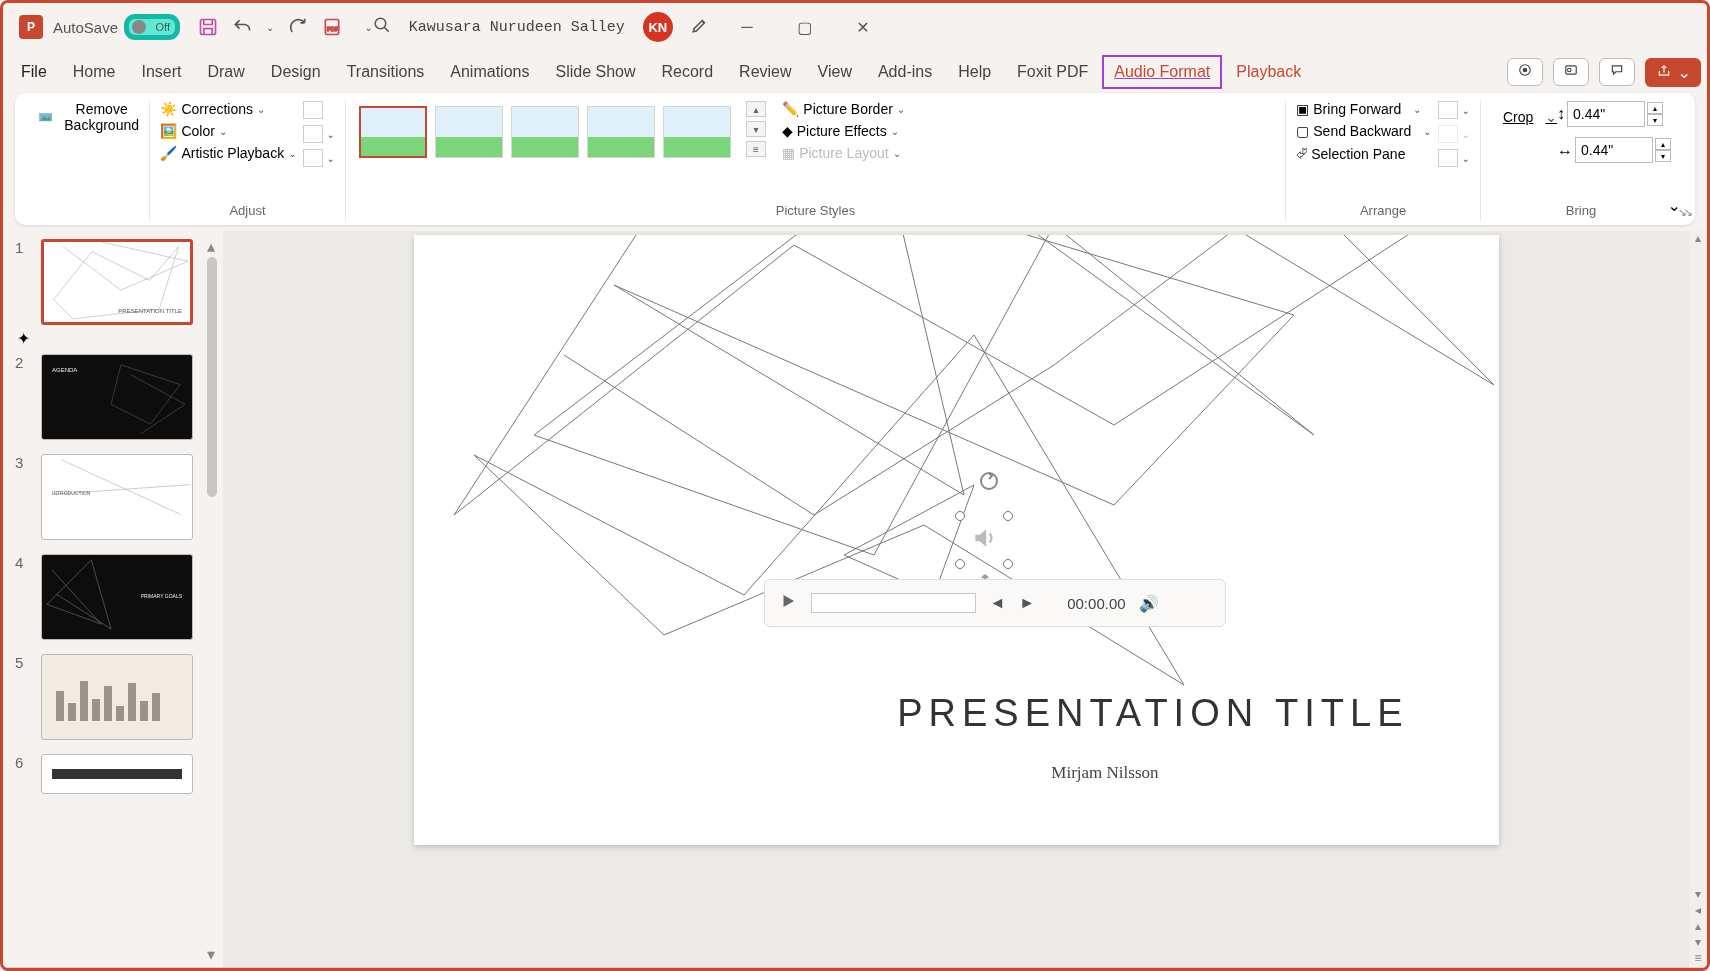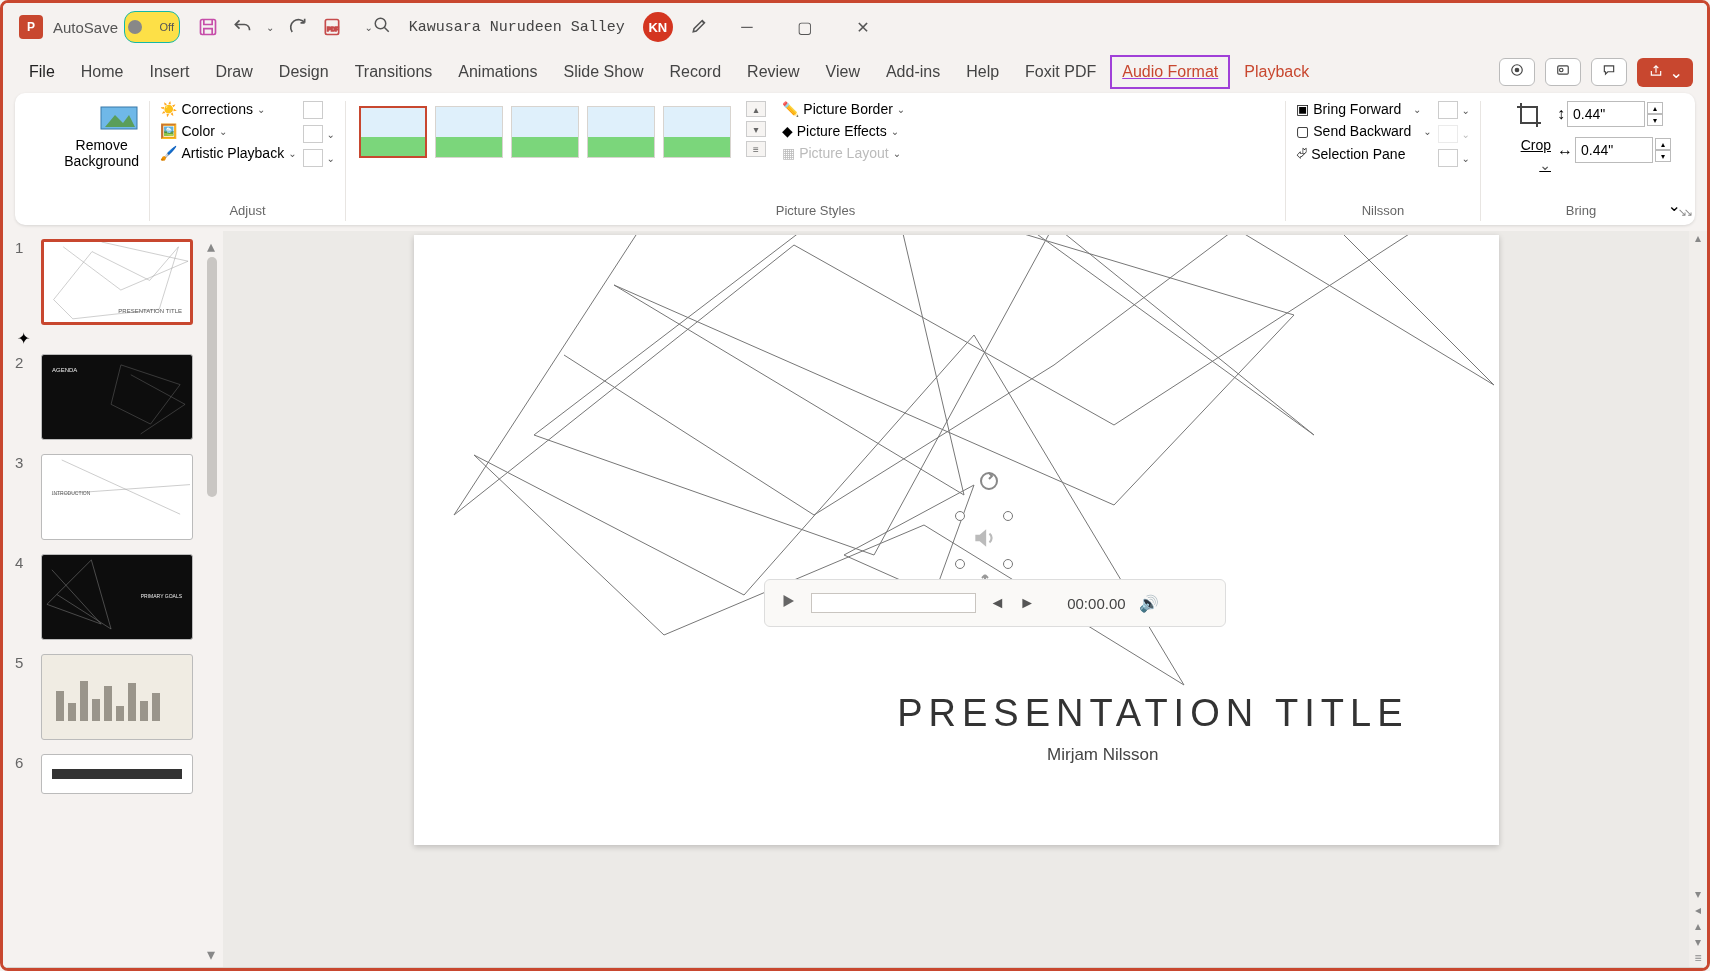--- a/index.html
+++ b/index.html
@@ -2,46 +2,46 @@
 <html><head>
 <meta charset="utf-8">
 <style>
 * { margin: 0; padding: 0; box-sizing: border-box; font-family: 'Segoe UI', Arial, sans-serif; }
 body { background: #f5f2f0; width: 1710px; height: 971px; border: 3px solid #c8472f; border-radius: 8px; overflow: hidden; }
 
 
 .titlebar { display: flex; align-items: center; height: 48px; padding: 0 6px; background: #f5f2f0; }
 .app-icon { width: 24px; height: 24px; background: #c8472f; border-radius: 4px; color: #fff; display:flex;align-items:center;justify-content:center; font-size:12px; font-weight:bold; margin: 0 10px; }
 .autosave-label { font-size: 15px; color: #555; margin-right: 6px;}
-.autosave-toggle { width: 56px; height: 32px; border: 1px solid #14b8a6; border-radius: 11px; display:flex; align-items:center; background:#fde047; font-size:11px; justify-content:flex-end; padding:0 5px; color:#555; position:relative;}
+.autosave-toggle { width: 56px; height: 26px; border: 5px solid #14b8a6; border-radius: 11px; display:flex; align-items:center; background:#5eead4; font-size:11px; justify-content:flex-end; padding:0 5px; color:#555; position:relative;}
 .autosave-toggle::before{content:"";width:14px;height:14px;border-radius:50%;background:#888;position:absolute;left:3px;}
 .qat { display:flex; align-items:center; gap: 14px; margin-left:18px;}
 .qat .ico { width:20px;height:20px;color:#c64da9;}
 .title-center { flex:1; text-align:left; padding-left:60px; font-size:17px; color:#444;}
 .title-right { display:flex; align-items:center; gap:18px; padding-right:8px;}
 .user-badge { width:30px;height:30px;border-radius:50%;background:#d43520;color:#fff;display:flex;align-items:center;justify-content:center;font-size:13px;font-weight:600;}
 .win-btn { width:40px;height:32px;display:flex;align-items:center;justify-content:center;color:#555;}
 
 
-.tabs { display:flex; align-items:center; height:42px; padding: 0 14px; gap:2px;}
+.tabs { display:flex; align-items:center; height:42px; padding: 0 6px; gap:2px;}
 .tab { padding: 8px 12px; font-size:16px; color:#444; cursor:pointer;}
 .tab.file { color:#222;}
 .tab.contextual { color:#c8472f; }
 .tab.audiofmt { border:2px solid #a040d8; color:#c8472f; padding:6px 10px; text-decoration: underline; text-decoration-color:#a040d8;}
 .tabs-right { margin-left:auto; display:flex; gap:10px; align-items:center;}
 .small-pill { border:1px solid #bbb; border-radius:6px; padding:4px 8px; background:#fff; }
 .share-btn { background:#c8472f; color:#fff; border-radius:6px; padding:5px 10px;}
 
 
 .ribbon { background:#fff; margin:0 12px 6px; border-radius:10px; box-shadow: 0 1px 3px rgba(0,0,0,.12); padding: 8px 14px 4px; display:flex; position:relative;}
 .ribbon-group { display:flex; flex-direction:column; align-items:center; padding: 0 10px; border-right:1px solid #e8e5e2;}
 .ribbon-group:last-of-type{border-right:none;}
 .group-body { display:flex; align-items:flex-start; gap:6px; height:100px;}
 .group-label { font-size:13px; color:#666; margin-top:2px; height:18px;}
-.big-btn { display:flex; flex-direction:column; align-items:flex-end; width:100px; gap:4px;}
+.big-btn { display:flex; flex-direction:row; align-items:center; width:100px; gap:12px;}
 .big-btn .bicon{width:40px;height:32px;}
 .big-btn span{font-size:14px;text-align:center;line-height:1.15;}
 .stack { display:flex; flex-direction:column; gap:6px;}
 .stack .row{display:flex;align-items:center;gap:4px;font-size:14px;white-space:nowrap;}
 .gallery { display:flex; gap:8px; padding:4px 2px; border:1px solid transparent;}
 .gallery .thumb{width:68px;height:52px;border:1px solid #d8d4cf;background:linear-gradient(#dff0fb 60%,#7bd67b 60%);display:flex;align-items:center;justify-content:center;position:relative;}
 .gallery .thumb.sel{border:2px solid #c8472f;}
 .gallery-spin{display:flex;flex-direction:column;gap:4px;margin-left:6px;}
 .gallery-spin div{width:20px;height:16px;border:1px solid #ccc;background:#f6f4f2;font-size:10px;display:flex;align-items:center;justify-content:center;color:#666;}
 .mini { width:20px;height:18px;border:1px solid #ccc;}
@@ -65,21 +65,21 @@
 .t.beige{background:#f0ece3;}
 .thumb-scroll{position:absolute;right:4px;top:6px;width:12px;height:720px;}
 .thumb-scroll .track{width:12px;height:100%;}
 .thumb-scroll .bar{width:10px;height:240px;background:#c9c6c3;border-radius:5px;margin-top:8px;}
 .thumb-scroll .arr{width:12px;height:12px;color:#888;}
 
 .canvas-wrap{flex:1;background:#eceae7;position:relative;display:flex;justify-content:center;padding-top:4px;}
 .slide-canvas{width:1085px;height:610px;background:#fff;box-shadow:0 2px 6px rgba(0,0,0,.2);position:relative;overflow:hidden;}
 .slide-canvas svg.bg{position:absolute;inset:0;}
 .slide-title{position:absolute;right:90px;bottom:110px;font-size:38px;letter-spacing:6px;color:#333;font-weight:500;}
-.slide-sub{position:absolute;right:340px;bottom:80px;font-size:17px;color:#444;}
+.slide-sub{position:absolute;right:340px;bottom:62px;font-size:17px;color:#444;font-family:Liberation Serif, serif;}
 
 
 .audio-obj{position:absolute;left:545px;top:280px;}
 .handles{position:relative;width:50px;height:50px;}
 .handle{width:10px;height:10px;border:1px solid #777;border-radius:50%;background:#fff;position:absolute;}
 .h-tl{left:-4px;top:-4px}.h-tr{right:-4px;top:-4px}.h-bl{left:-4px;bottom:-4px}.h-br{right:-4px;bottom:-4px}
 .rotate-handle{position:absolute;left:18px;top:-46px;color:#888;}
 .speaker-ico{position:absolute;left:12px;top:10px;color:#999;}
 .move-ico{position:absolute;left:14px;top:58px;color:#999;}
 .media-bar{position:absolute;left:350px;top:344px;width:462px;height:48px;background:#faf9f7;border:1px solid #ddd;border-radius:6px;display:flex;align-items:center;gap:14px;padding:0 14px;}
@@ -284,21 +284,21 @@
         <div class="row">
             <span class="mini" style="opacity:.4;"></span>
             <span class="dropdown-caret" style="opacity:.4;">⌄</span>
           </div>
         <div class="row">
             <span class="mini"></span>
             <span class="dropdown-caret">⌄</span>
           </div>
       </div>
     </div>
-    <div class="group-label">Nilsson</div>
+    <div class="group-label">Arrange</div>
   </div>
 
   <div class="ribbon-group" style="border-right:none;">
     <div class="group-body">
       <div class="big-btn" style="width:60px;text-decoration:underline;">
         <svg class="bicon" viewBox="0 0 32 32" fill="none" stroke="#444" stroke-width="2">
             <path d="M6 2v20h20M2 6h20v20"></path>
           </svg>
         <span>Crop</span>
         <span class="dropdown-caret">⌄</span>

